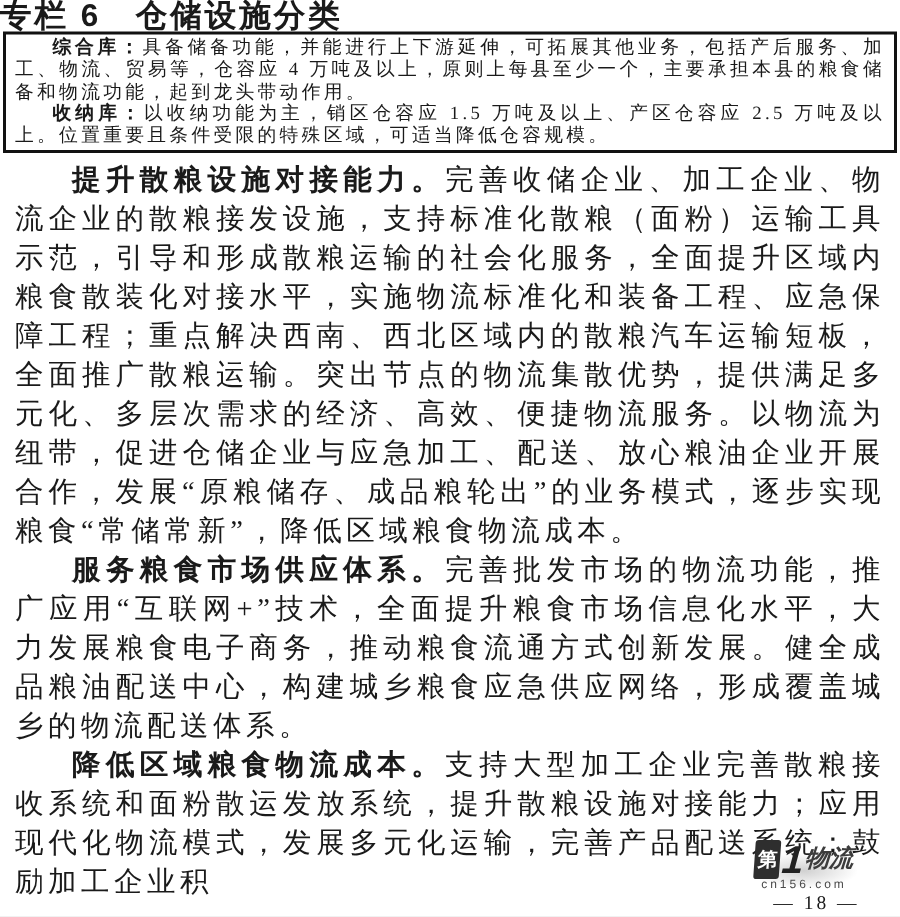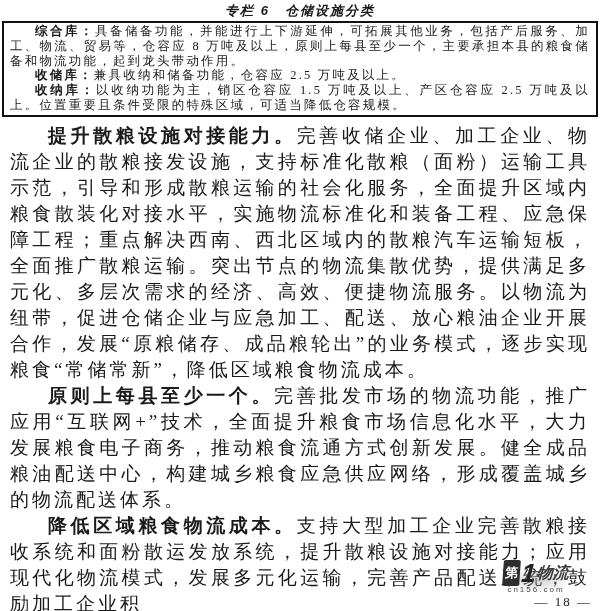--- a/index.html
+++ b/index.html
@@ -7,28 +7,27 @@
   .page {
     position:relative;
     width:600px; height:611px;
     margin:0 auto;
     background:#ffffff;
     color:#1a1a1a;
     font-family:"Liberation Serif","DejaVu Serif",serif;
     overflow:hidden;
   }
   .title {
-    text-align:center;
+    text-align:left;
     font-family:"Liberation Sans","DejaVu Sans",sans-serif;
     font-weight:700;
-    font-size:13px;
+    font-size:21px;
     line-height:20px;
     letter-spacing:2px;
     padding-top:1px;
-    font-style:italic;
   }
   .infobox {
     margin:0 2px;
     border:2px solid #111;
     padding:1px 6px 2px 6px;
     font-size:12.5px;
     line-height:14.8px;
     letter-spacing:2.2px;
     text-align:justify;
   }
@@ -71,41 +70,40 @@
   .wm-one { font-size:26px; color:#222; margin:0 1px; line-height:22px; }
   .wm-wl  { font-size:16px; color:#3c3c3c; }
   .wm-site {
     font-family:"Liberation Sans","DejaVu Sans",sans-serif;
     font-size:8px; font-weight:400;
     color:#4a4a4a; letter-spacing:2px;
     margin-top:-1px;
   }
   .footer {
     position:absolute;
-    right:8px; bottom:1px;
+    right:27px; bottom:1px;
     font-size:13px;
     letter-spacing:2px;
   }
 </style>
 </head>
 <body>
 
 <div class="page">
 
   <div class="title">专栏 6　仓储设施分类</div>
 
   <div class="infobox">
-    <p><span class="term">综合库：</span><span>具备储备功能，并能进行上下游延伸，可拓展其他业务，包括产后服务、加工、物流、贸易等，仓容应 8 万吨及以上，原则上每县至少一个，主要承担本县的粮食储备和物流功能，起到龙头带动作用。</span></p>
-    <p><span class="term">收储库：</span><span>兼具收纳和储备功能，仓容应 2.5 万吨及以上。</span></p>
+    <p><span class="term">综合库：</span><span>具备储备功能，并能进行上下游延伸，可拓展其他业务，包括产后服务、加工、物流、贸易等，仓容应 4 万吨及以上，原则上每县至少一个，主要承担本县的粮食储备和物流功能，起到龙头带动作用。</span></p>
     <p><span class="term">收纳库：</span><span>以收纳功能为主，销区仓容应 1.5 万吨及以上、产区仓容应 2.5 万吨及以上。位置重要且条件受限的特殊区域，可适当降低仓容规模。</span></p>
   </div>
 
   <div class="bodytext">
     <p><span class="lead">提升散粮设施对接能力。</span><span>完善收储企业、加工企业、物流企业的散粮接发设施，支持标准化散粮（面粉）运输工具示范，引导和形成散粮运输的社会化服务，全面提升区域内粮食散装化对接水平，实施物流标准化和装备工程、应急保障工程；重点解决西南、西北区域内的散粮汽车运输短板，全面推广散粮运输。突出节点的物流集散优势，提供满足多元化、多层次需求的经济、高效、便捷物流服务。以物流为纽带，促进仓储企业与应急加工、配送、放心粮油企业开展合作，发展“原粮储存、成品粮轮出”的业务模式，逐步实现粮食“常储常新”，降低区域粮食物流成本。</span></p>
-    <p><span class="lead">原则上每县至少一个。</span><span>完善批发市场的物流功能，推广应用“互联网+”技术，全面提升粮食市场信息化水平，大力发展粮食电子商务，推动粮食流通方式创新发展。健全成品粮油配送中心，构建城乡粮食应急供应网络，形成覆盖城乡的物流配送体系。</span></p>
+    <p><span class="lead">服务粮食市场供应体系。</span><span>完善批发市场的物流功能，推广应用“互联网+”技术，全面提升粮食市场信息化水平，大力发展粮食电子商务，推动粮食流通方式创新发展。健全成品粮油配送中心，构建城乡粮食应急供应网络，形成覆盖城乡的物流配送体系。</span></p>
     <p><span class="lead">降低区域粮食物流成本。</span><span>支持大型加工企业完善散粮接收系统和面粉散运发放系统，提升散粮设施对接能力；应用现代化物流模式，发展多元化运输，完善产品配送系统；鼓励加工企业积</span></p>
   </div>
 
   <div class="watermark">
     <div class="wm-row">
       <span class="wm-di">第</span>
       <span class="wm-one">1</span>
       <span class="wm-wl">物流</span>
     </div>
     <div class="wm-site">cn156.com</div>

